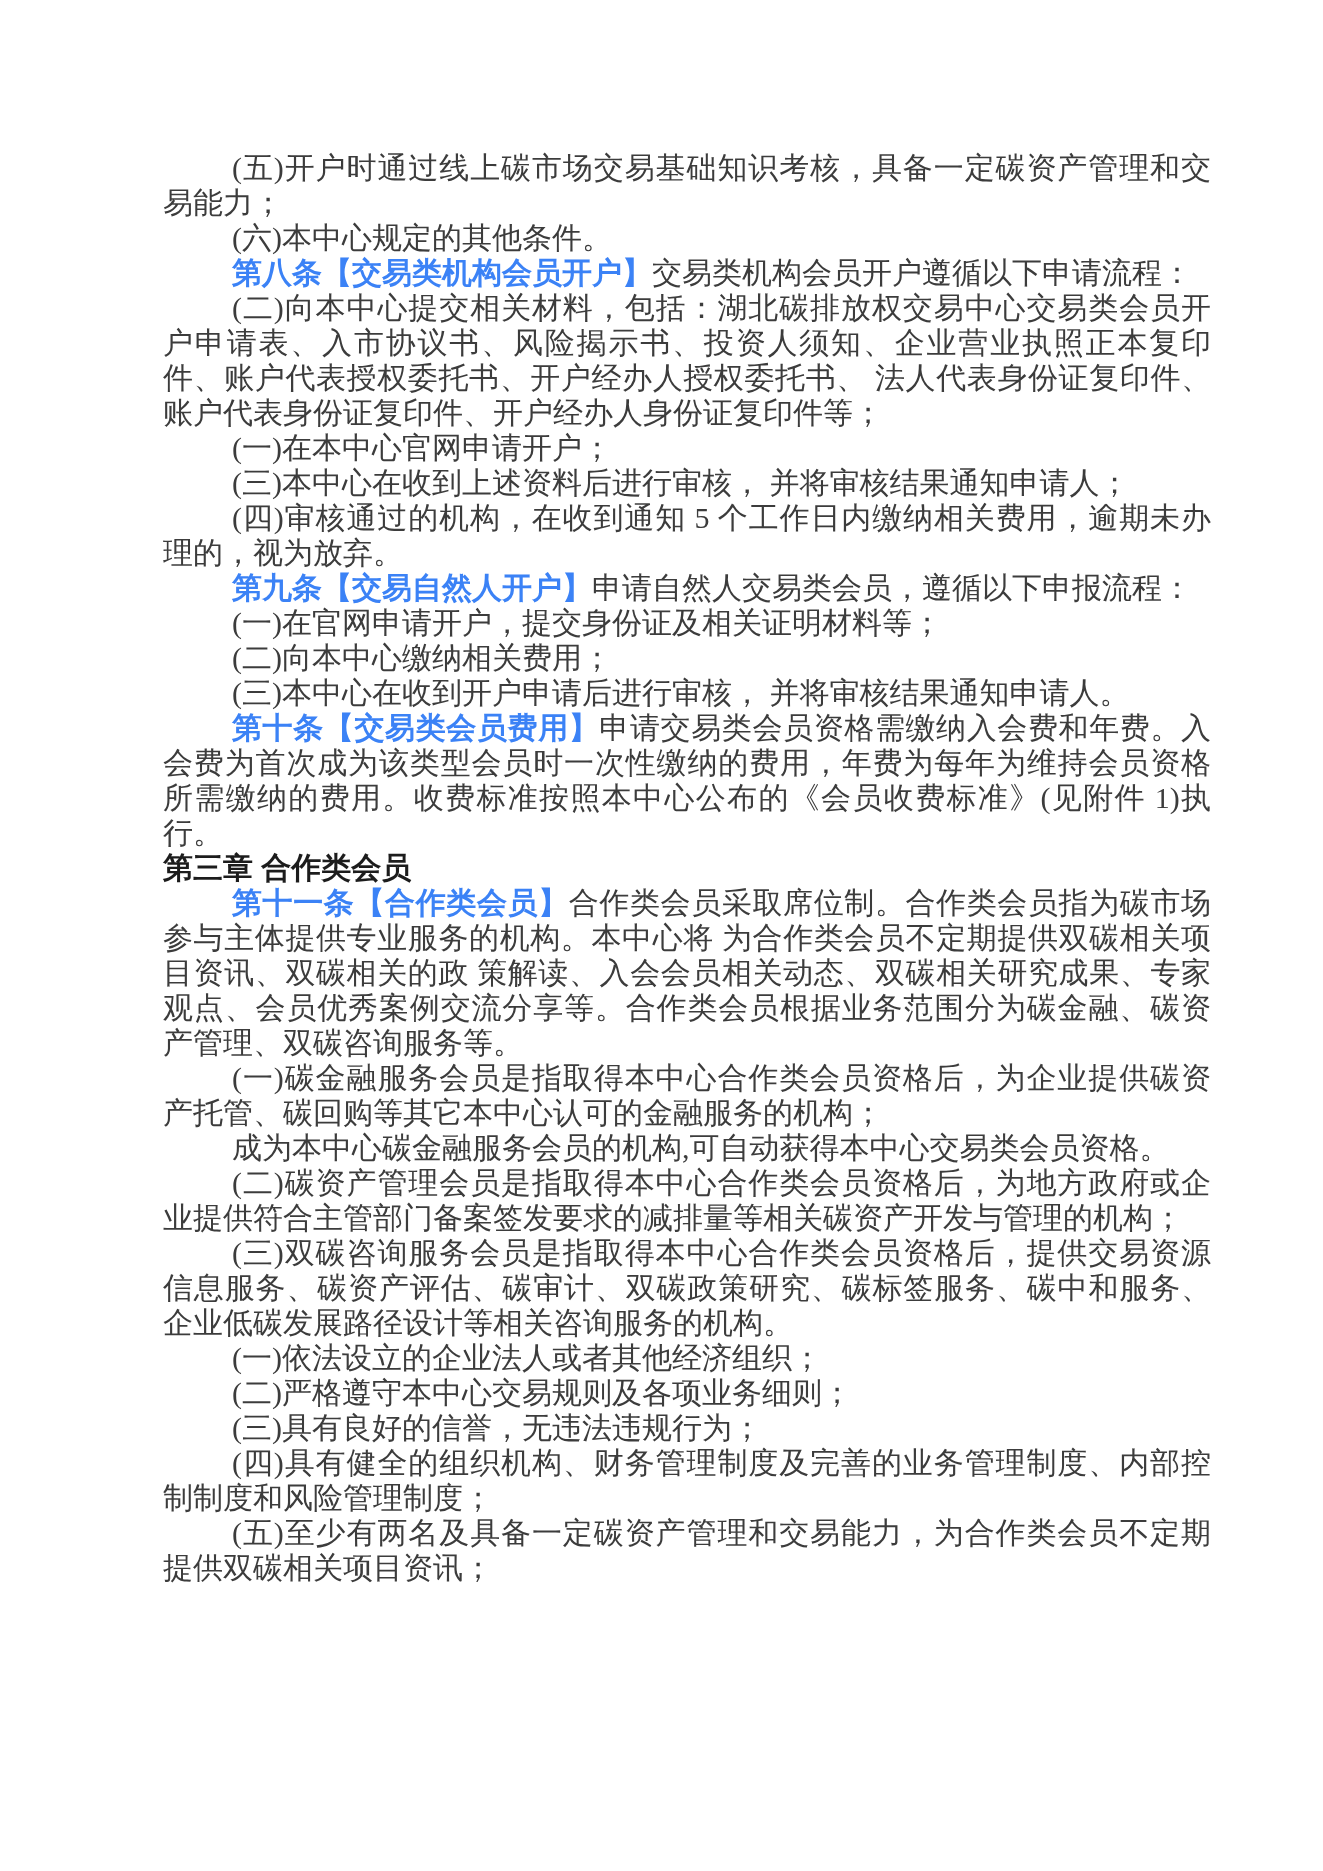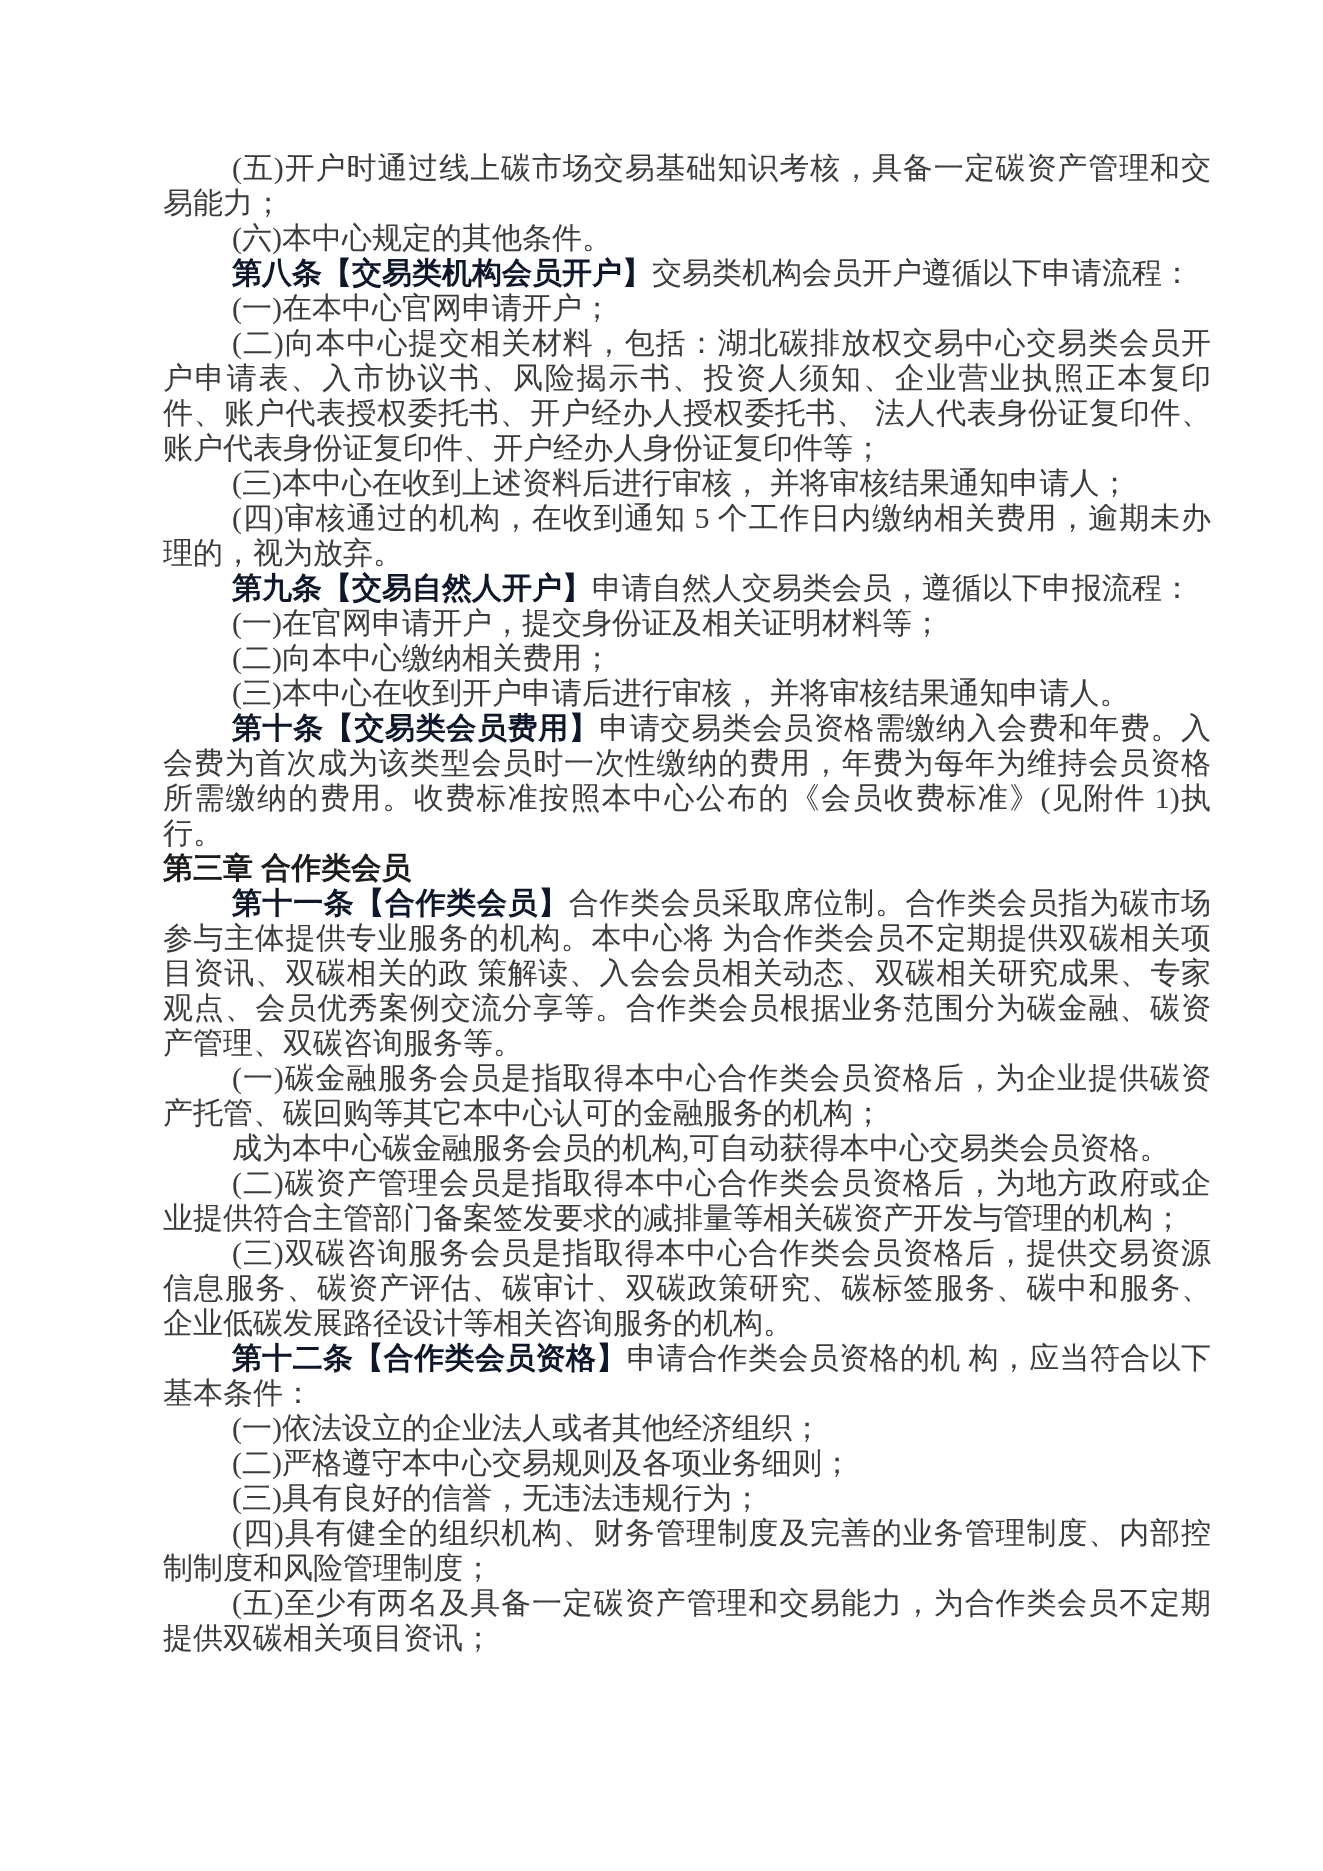--- a/index.html
+++ b/index.html
@@ -24,53 +24,52 @@
   }
   .para {
     margin: 0;
     text-align: justify;
     text-justify: inter-character;
     text-indent: 69px;
     word-break: break-all;
   }
   .para .prefix {
     font-weight: 700;
-    color: #0f172a;
+    color: #3b82f6;
     font-family: "Liberation Sans", "DejaVu Sans", sans-serif;
   }
   .chapter {
     margin: 0;
     text-align: left;
     text-indent: 0;
     font-weight: 700;
     color: #1c1c1c;
     font-family: "Liberation Sans", "DejaVu Sans", sans-serif;
   }
 </style>
 </head>
 <body>
 
 <div class="doc-page">
   <p class="para"><span class="prefix"></span><span>(五)开户时通过线上碳市场交易基础知识考核，具备一定碳资产管理和交易能力；</span></p>
   <p class="para"><span class="prefix"></span><span>(六)本中心规定的其他条件。</span></p>
   <p class="para"><span class="prefix">第八条【交易类机构会员开户】</span><span>交易类机构会员开户遵循以下申请流程：</span></p>
+  <p class="para"><span class="prefix"></span><span>(二)向本中心提交相关材料，包括：湖北碳排放权交易中心交易类会员开户申请表、入市协议书、风险揭示书、投资人须知、企业营业执照正本复印件、账户代表授权委托书、开户经办人授权委托书、 法人代表身份证复印件、账户代表身份证复印件、开户经办人身份证复印件等；</span></p>
   <p class="para"><span class="prefix"></span><span>(一)在本中心官网申请开户；</span></p>
-  <p class="para"><span class="prefix"></span><span>(二)向本中心提交相关材料，包括：湖北碳排放权交易中心交易类会员开户申请表、入市协议书、风险揭示书、投资人须知、企业营业执照正本复印件、账户代表授权委托书、开户经办人授权委托书、 法人代表身份证复印件、账户代表身份证复印件、开户经办人身份证复印件等；</span></p>
   <p class="para"><span class="prefix"></span><span>(三)本中心在收到上述资料后进行审核， 并将审核结果通知申请人；</span></p>
   <p class="para"><span class="prefix"></span><span>(四)审核通过的机构，在收到通知 5 个工作日内缴纳相关费用，逾期未办理的，视为放弃。</span></p>
   <p class="para"><span class="prefix">第九条【交易自然人开户】</span><span>申请自然人交易类会员，遵循以下申报流程：</span></p>
   <p class="para"><span class="prefix"></span><span>(一)在官网申请开户，提交身份证及相关证明材料等；</span></p>
   <p class="para"><span class="prefix"></span><span>(二)向本中心缴纳相关费用；</span></p>
   <p class="para"><span class="prefix"></span><span>(三)本中心在收到开户申请后进行审核， 并将审核结果通知申请人。</span></p>
   <p class="para"><span class="prefix">第十条【交易类会员费用】</span><span>申请交易类会员资格需缴纳入会费和年费。入会费为首次成为该类型会员时一次性缴纳的费用，年费为每年为维持会员资格所需缴纳的费用。收费标准按照本中心公布的《会员收费标准》(见附件 1)执行。</span></p>
   <p class="chapter">第三章 合作类会员</p>
   <p class="para"><span class="prefix">第十一条【合作类会员】</span><span>合作类会员采取席位制。合作类会员指为碳市场参与主体提供专业服务的机构。本中心将 为合作类会员不定期提供双碳相关项目资讯、双碳相关的政 策解读、入会会员相关动态、双碳相关研究成果、专家观点、会员优秀案例交流分享等。合作类会员根据业务范围分为碳金融、碳资产管理、双碳咨询服务等。</span></p>
   <p class="para"><span class="prefix"></span><span>(一)碳金融服务会员是指取得本中心合作类会员资格后，为企业提供碳资产托管、碳回购等其它本中心认可的金融服务的机构；</span></p>
   <p class="para"><span class="prefix"></span><span>成为本中心碳金融服务会员的机构,可自动获得本中心交易类会员资格。</span></p>
   <p class="para"><span class="prefix"></span><span>(二)碳资产管理会员是指取得本中心合作类会员资格后，为地方政府或企业提供符合主管部门备案签发要求的减排量等相关碳资产开发与管理的机构；</span></p>
   <p class="para"><span class="prefix"></span><span>(三)双碳咨询服务会员是指取得本中心合作类会员资格后，提供交易资源信息服务、碳资产评估、碳审计、双碳政策研究、碳标签服务、碳中和服务、企业低碳发展路径设计等相关咨询服务的机构。</span></p>
-  <p class="para"><span class="prefix">第十二条【合作类会员资格】</span><span>申请合作类会员资格的机 构，应当符合以下基本条件：</span></p>
   <p class="para"><span class="prefix"></span><span>(一)依法设立的企业法人或者其他经济组织；</span></p>
   <p class="para"><span class="prefix"></span><span>(二)严格遵守本中心交易规则及各项业务细则；</span></p>
   <p class="para"><span class="prefix"></span><span>(三)具有良好的信誉，无违法违规行为；</span></p>
   <p class="para"><span class="prefix"></span><span>(四)具有健全的组织机构、财务管理制度及完善的业务管理制度、内部控制制度和风险管理制度；</span></p>
   <p class="para"><span class="prefix"></span><span>(五)至少有两名及具备一定碳资产管理和交易能力，为合作类会员不定期提供双碳相关项目资讯；</span></p>
 </div>
 
 </body></html>

